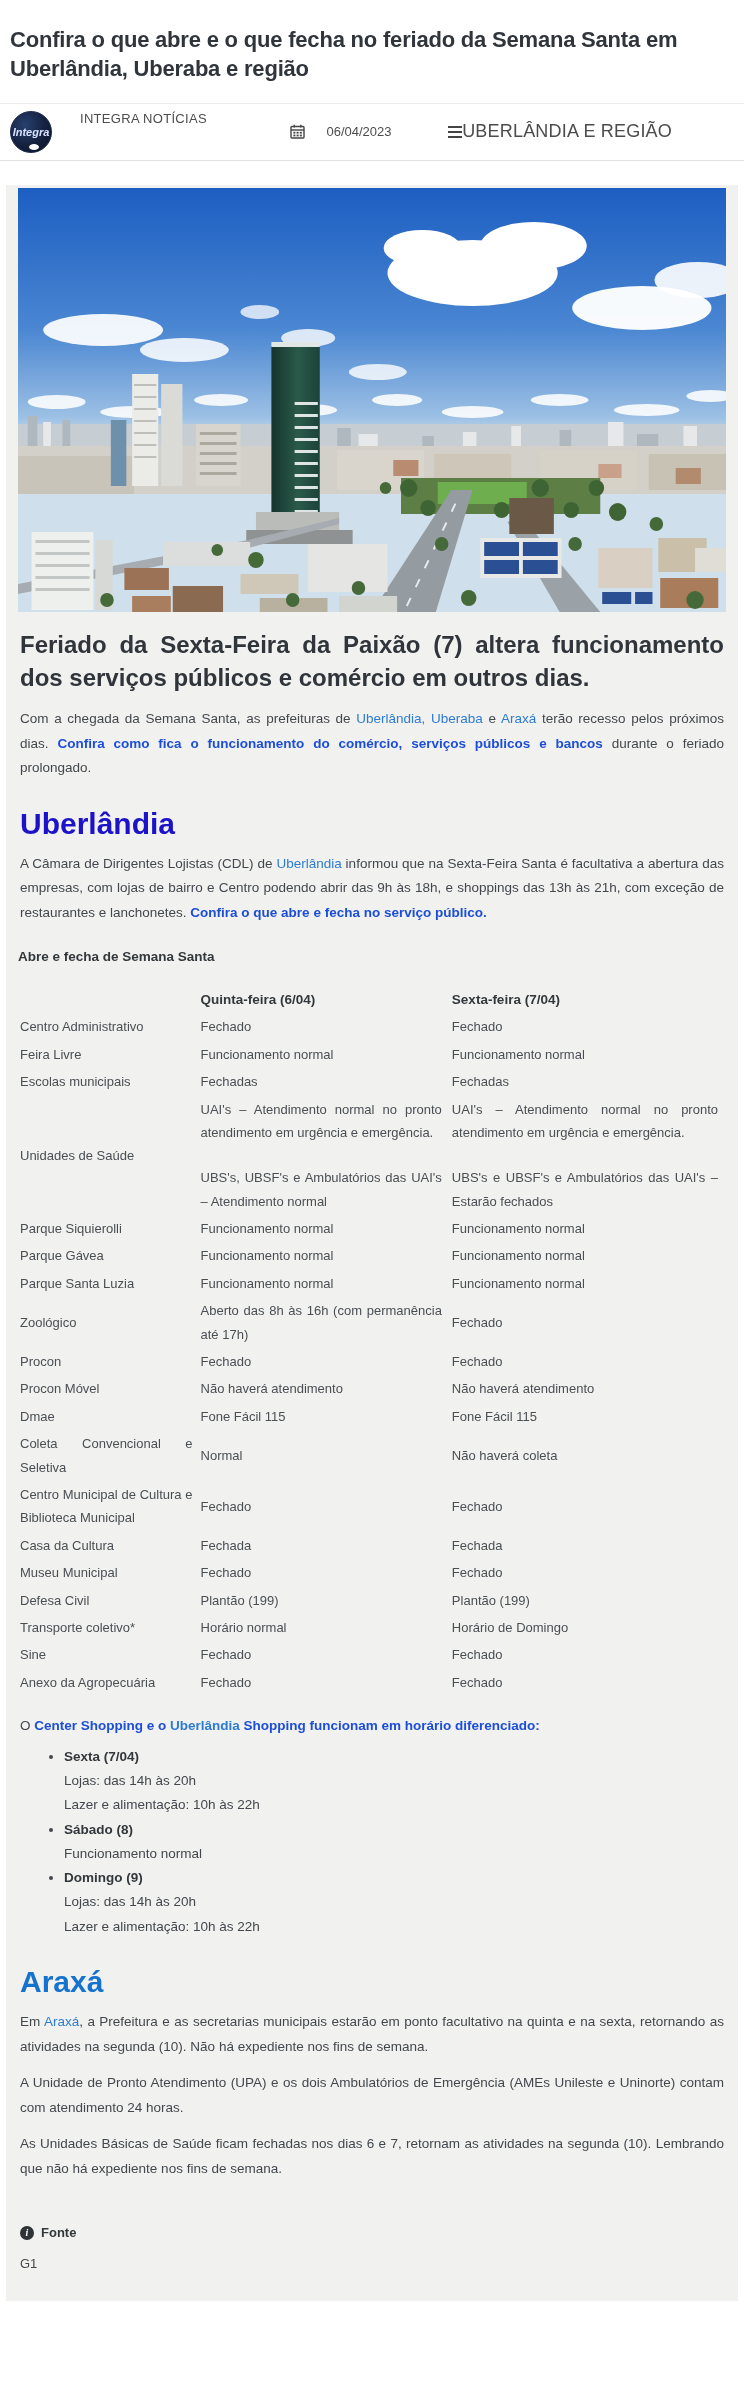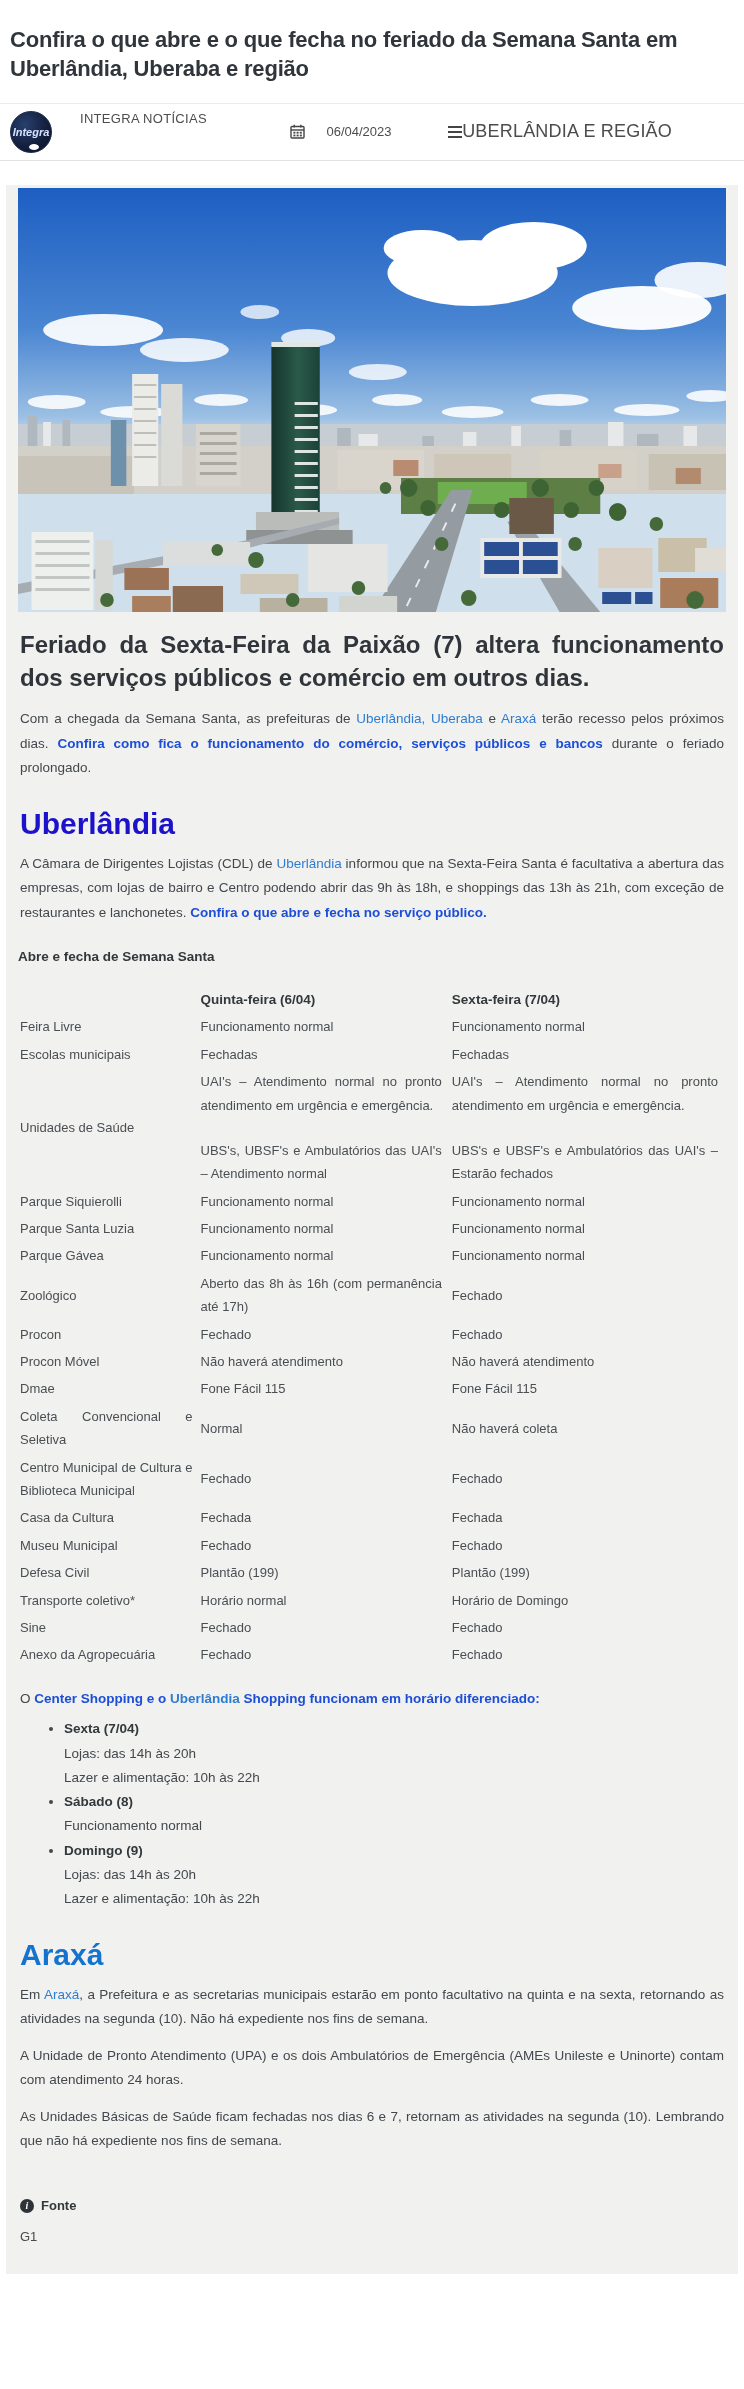--- a/index.html
+++ b/index.html
@@ -296,20 +296,29 @@
   <table class="sched">
       <thead>
         <tr>
           <th></th>
           <th>Quinta-feira (6/04)</th>
           <th>Sexta-feira (7/04)</th>
         </tr>
       </thead>
       <tbody>
         <tr>
+          <td class="lbl">Centro Administrativo</td>
+          <td>
+            <p>Fechado</p>
+          </td>
+          <td>
+            <p>Fechado</p>
+          </td>
+        </tr>
+        <tr>
           <td class="lbl">Feira Livre</td>
           <td>
             <p>Funcionamento normal</p>
           </td>
           <td>
             <p>Funcionamento normal</p>
           </td>
         </tr>
         <tr>
           <td class="lbl">Escolas municipais</td>
@@ -334,30 +343,30 @@
         <tr>
           <td class="lbl">Parque Siquierolli</td>
           <td>
             <p>Funcionamento normal</p>
           </td>
           <td>
             <p>Funcionamento normal</p>
           </td>
         </tr>
         <tr>
+          <td class="lbl">Parque Gávea</td>
+          <td>
+            <p>Funcionamento normal</p>
+          </td>
+          <td>
+            <p>Funcionamento normal</p>
+          </td>
+        </tr>
+        <tr>
           <td class="lbl">Parque Santa Luzia</td>
-          <td>
-            <p>Funcionamento normal</p>
-          </td>
-          <td>
-            <p>Funcionamento normal</p>
-          </td>
-        </tr>
-        <tr>
-          <td class="lbl">Parque Gávea</td>
           <td>
             <p>Funcionamento normal</p>
           </td>
           <td>
             <p>Funcionamento normal</p>
           </td>
         </tr>
         <tr>
           <td class="lbl">Zoológico</td>
           <td>

